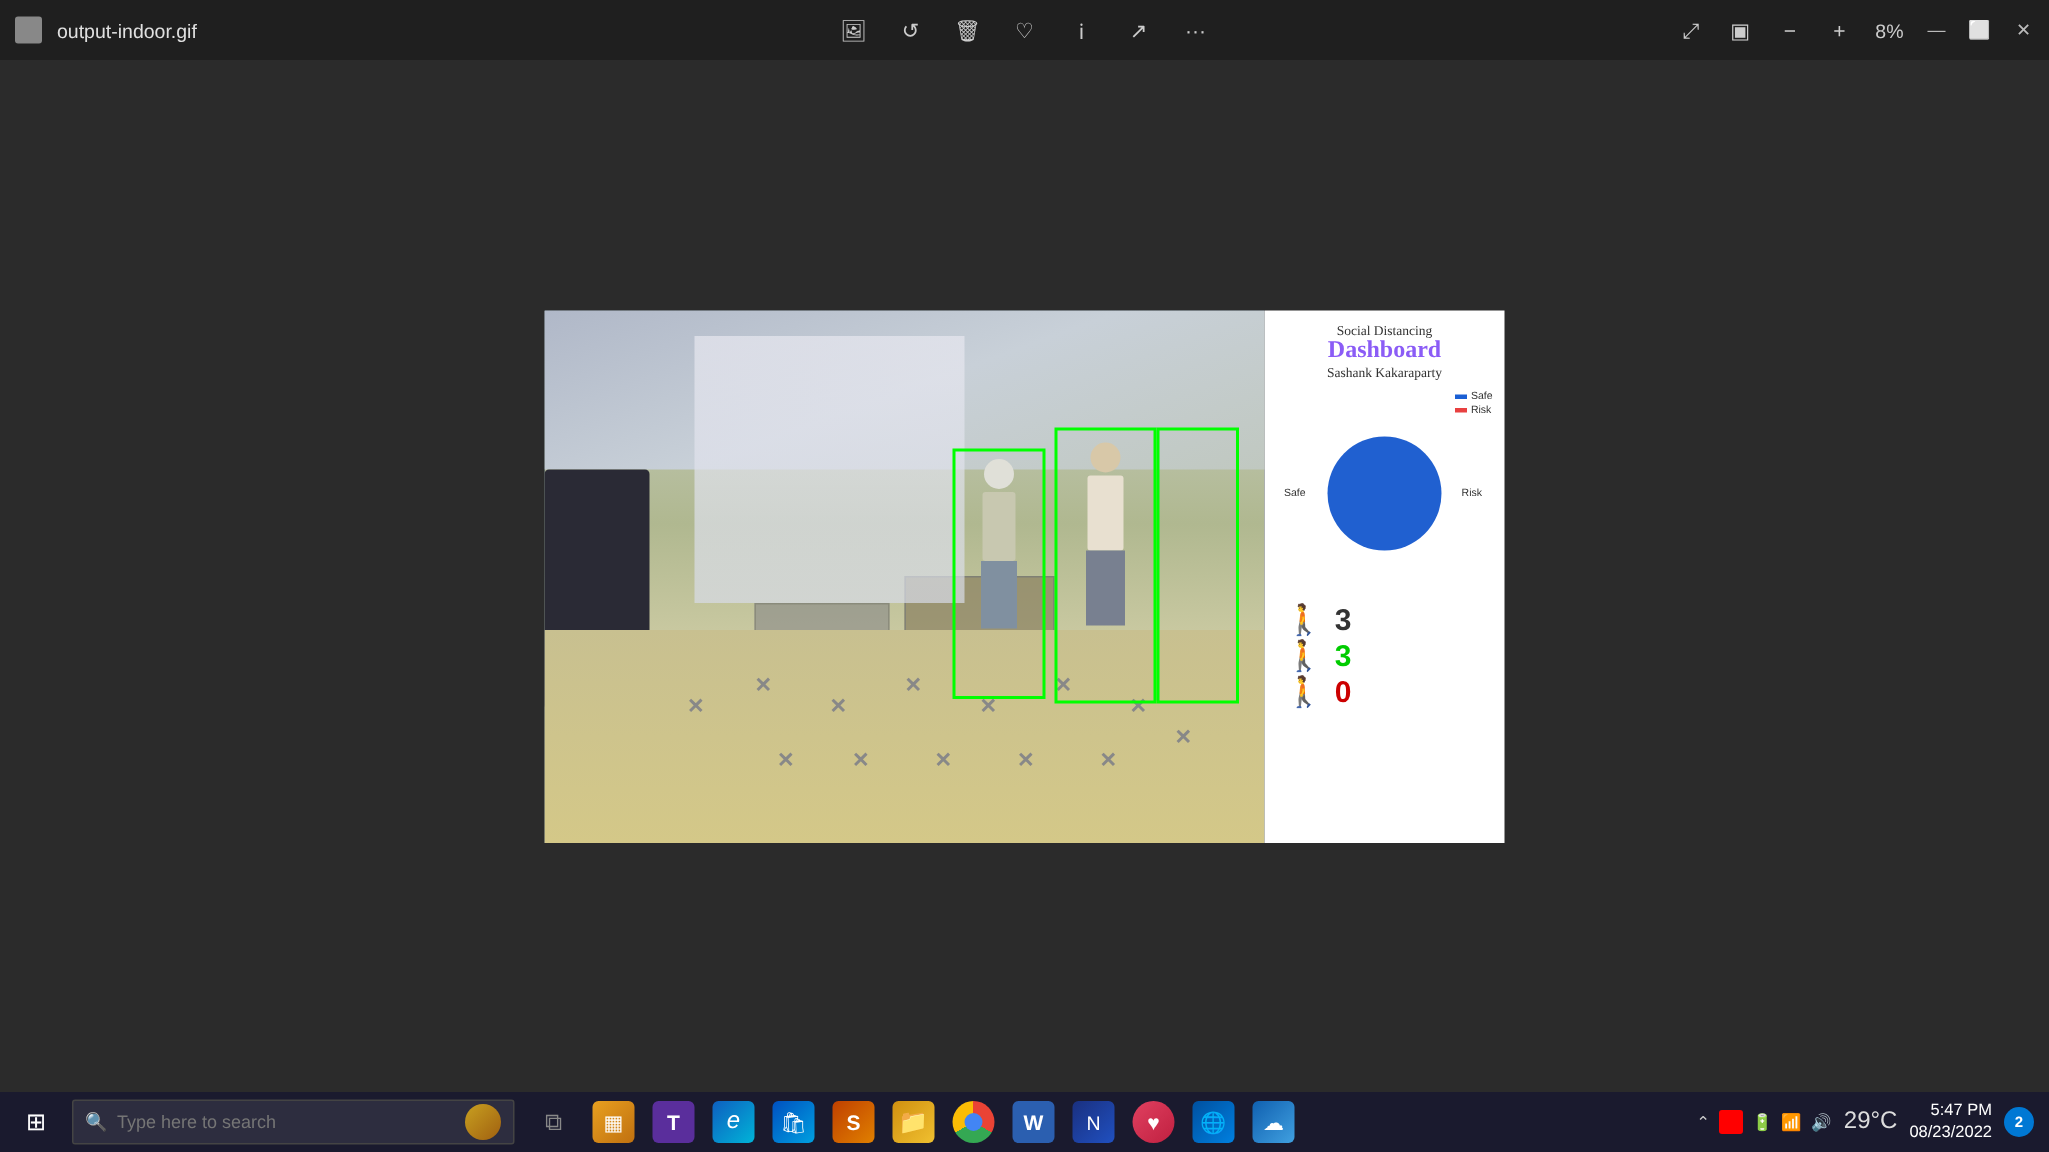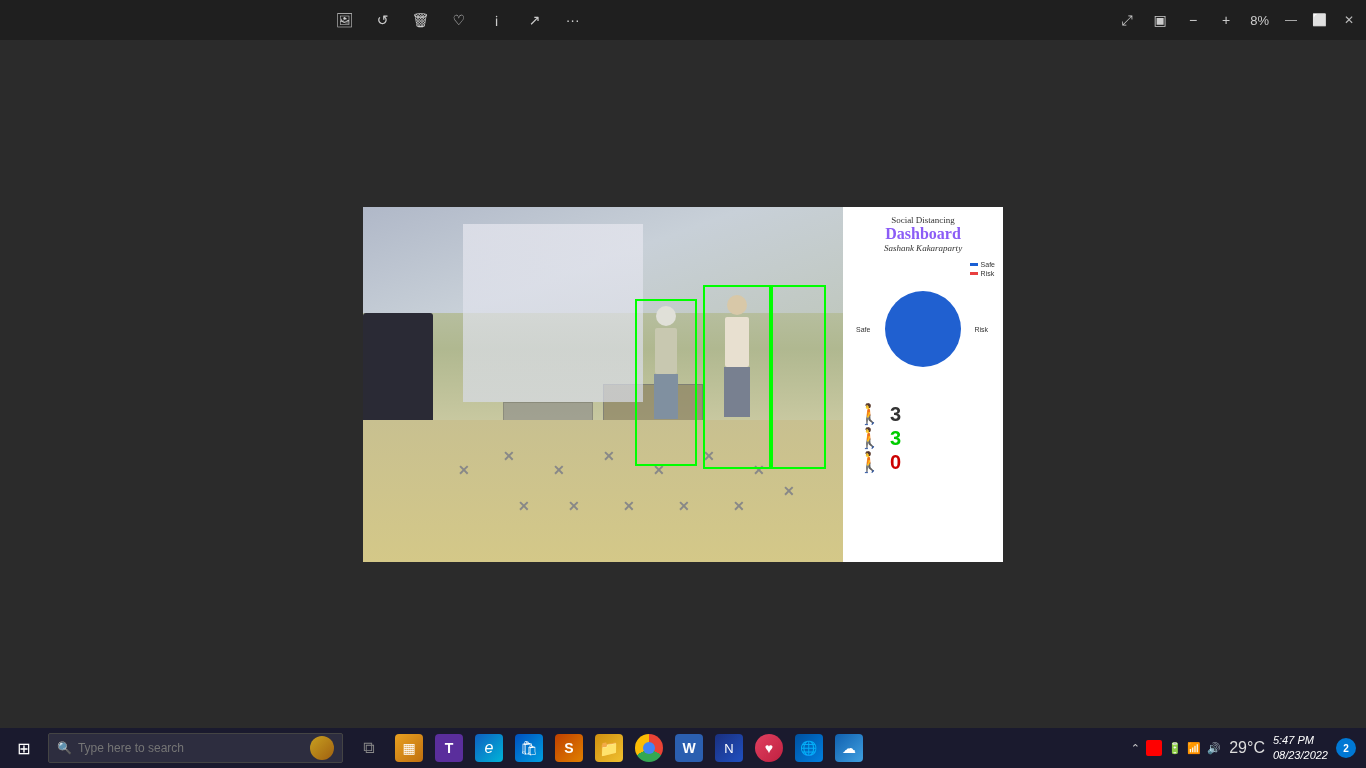--- a/index.html
+++ b/index.html
@@ -170,21 +170,20 @@
       font-family: 'Georgia', serif;
       color: #8b5cf6;
       text-align: center;
       font-weight: bold;
     }
     .dashboard-author {
       font-size: 9px;
       font-family: 'Georgia', cursive;
       color: #333;
       text-align: center;
-      font-style: italic;
       margin-bottom: 6px;
     }
 
     
     .chart-area {
       width: 148px;
       height: 140px;
       position: relative;
       display: flex;
       align-items: center;
@@ -327,44 +326,47 @@
     }
     .sys-icons {
       display: flex; align-items: center; gap: 6px;
     }
     .sys-icon {
       color: #ccc; font-size: 11px; cursor: pointer;
     }
     .clock {
       display: flex;
       flex-direction: column;
-      align-items: flex-start;
+      align-items: flex-end;
       color: white;
       font-size: 11px;
       line-height: 1.4;
-      font-style: italic;
     }
     .notif-badge {
       width: 20px; height: 20px;
       background: #0078d4;
       border-radius: 50%;
       display: flex; align-items: center; justify-content: center;
       color: white; font-size: 10px;
       font-weight: bold;
     }
 
     
     .pie-svg {
       width: 90px; height: 90px;
     }
   </style>
 </head>
 <body>
 
 <div class="title-bar">
+  <div class="title-bar-left">
+    <div class="title-icon"></div>
+    <span class="title-text">output-indoor.gif</span>
+  </div>
   <div class="title-bar-center">
     <div class="toolbar-icon">🖼</div>
     <div class="toolbar-icon">↺</div>
     <div class="toolbar-icon">🗑</div>
     <div class="toolbar-icon">♡</div>
     <div class="toolbar-icon">ℹ</div>
     <div class="toolbar-icon">↗</div>
     <div class="toolbar-icon">···</div>
   </div>
   <div class="title-bar-right">

